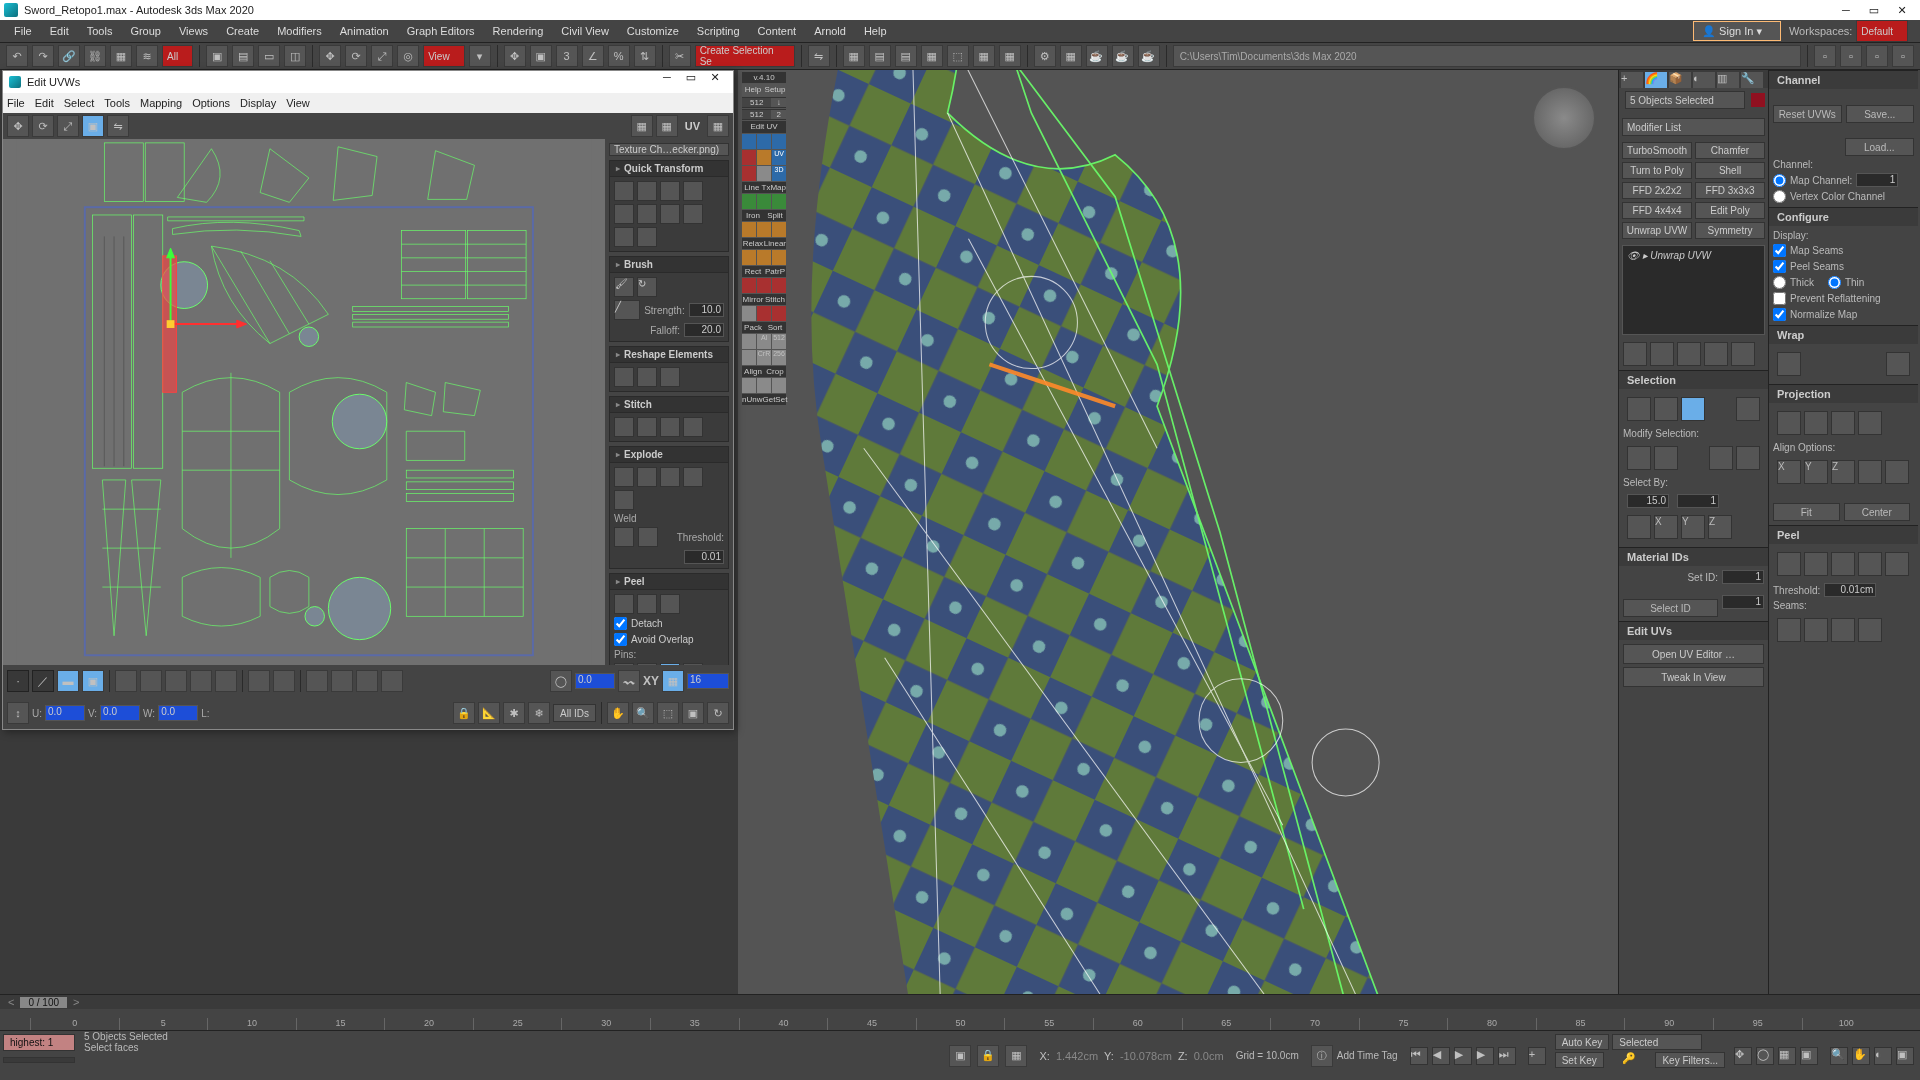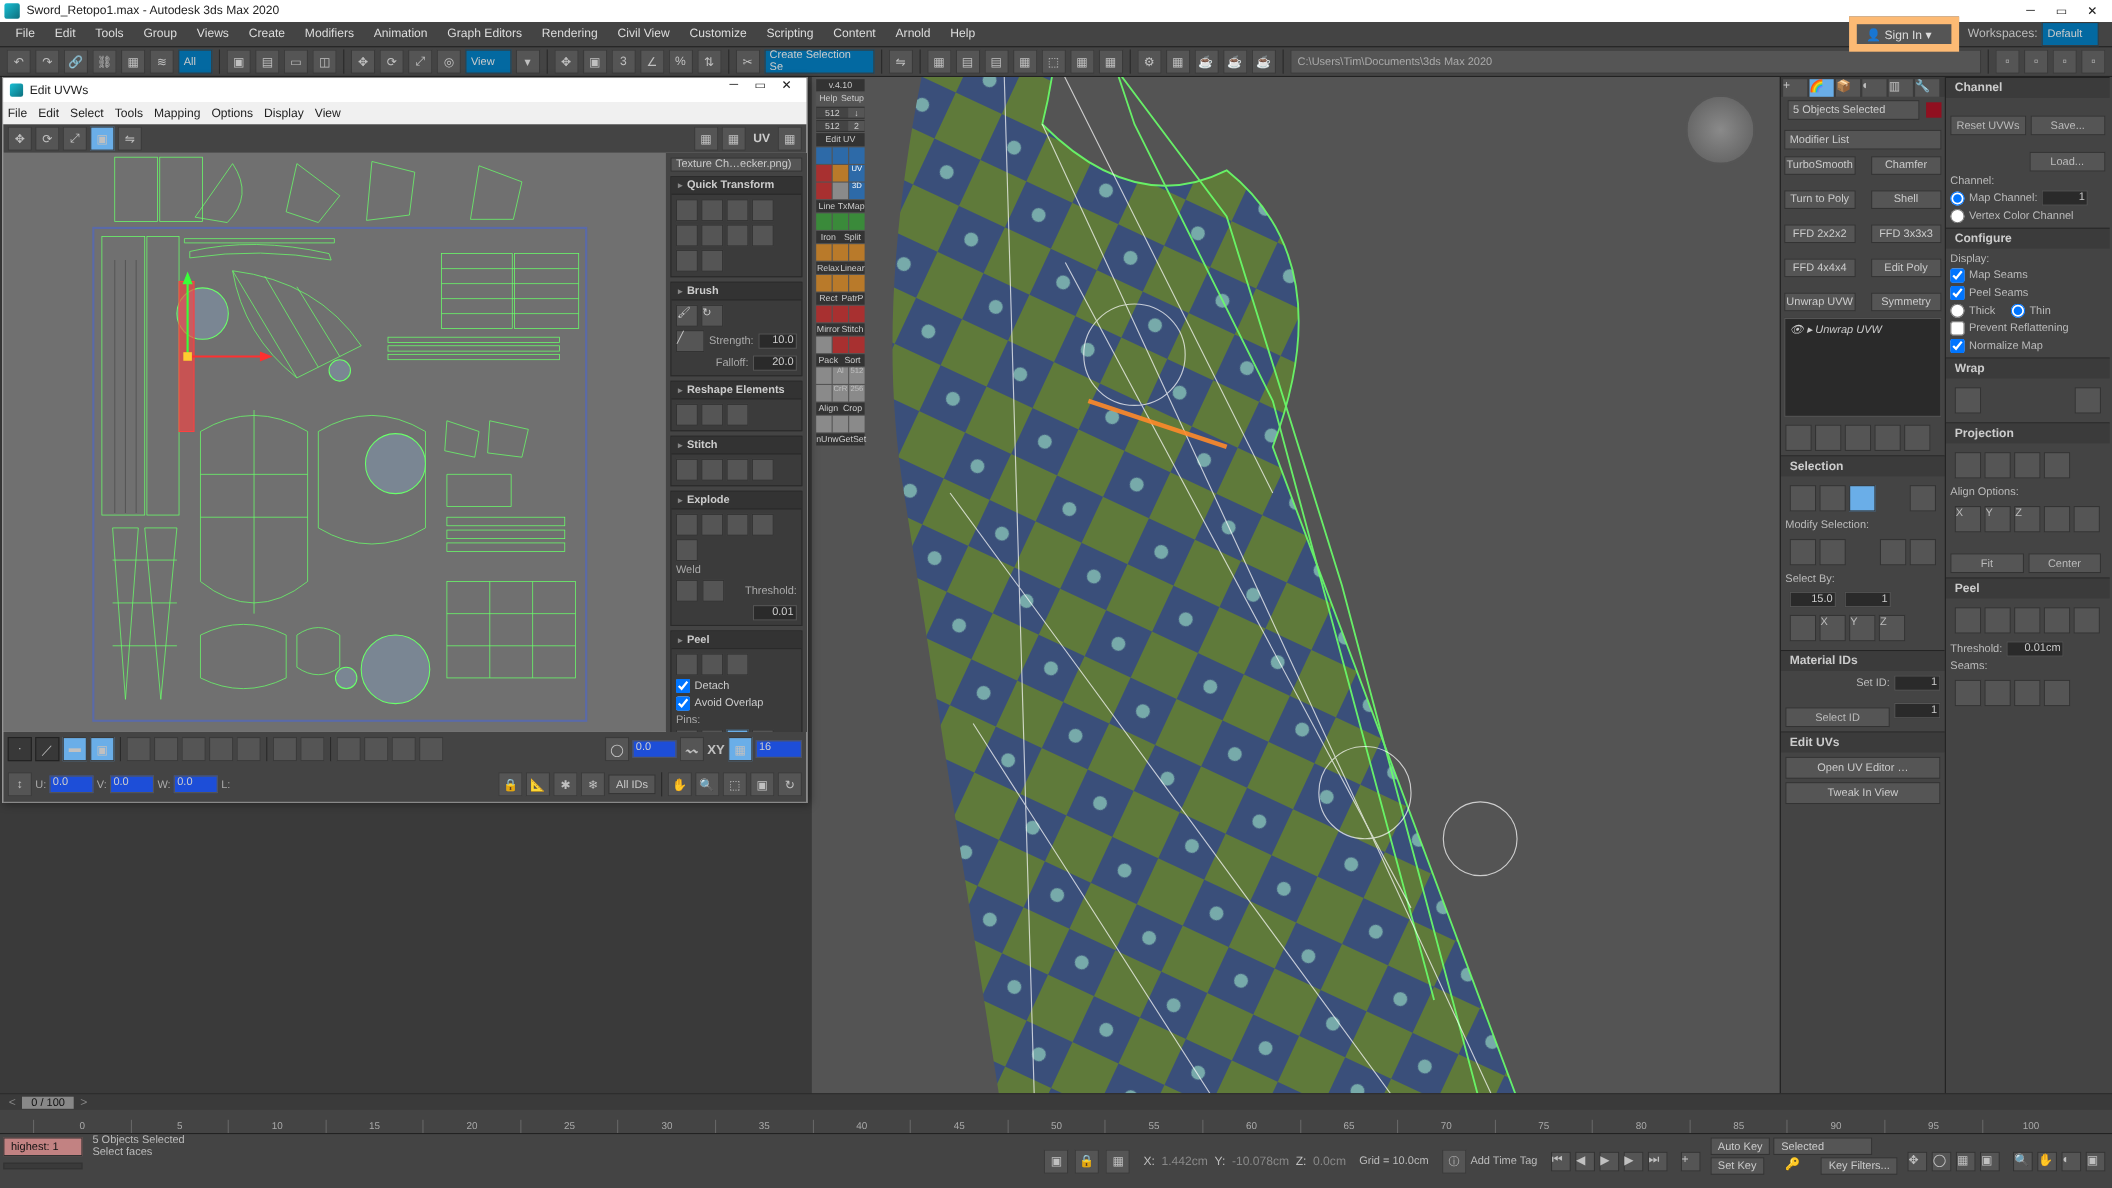--- a/index.html
+++ b/index.html
@@ -8,28 +8,28 @@
 
 .title-bar { height: 20px; background: #fff; display: flex; align-items: center; padding: 0 4px; font-size: 11px; color: #222; }
 .title-bar .icon3ds { width: 14px; height: 14px; background: linear-gradient(135deg,#1abfd4,#0d6f7d); margin-right: 6px; border-radius: 2px; }
 .title-bar .space { flex: 1; }
 .title-bar .win-btn { width: 28px; height: 20px; display: flex; align-items: center; justify-content: center; }
 
 
 .menu-bar { height: 22px; background: #444; display: flex; align-items: center; padding: 0 6px; gap: 2px; color: #ddd; }
 .menu-bar .menu-item { padding: 2px 8px; }
 .menu-bar .spacer { flex: 1; }
-.menu-bar .signin { background: #555; padding: 3px 18px 2px 8px; border: 7px solid #fdba74; position: relative; }
+.menu-bar .signin { background: #555; padding: 3px 18px 2px 8px; border: 1px solid #fdba74; position: relative; }
 .menu-bar .workspaces { padding: 0 6px; color: #bbb; display: flex; align-items: center; gap: 4px; }
 
 
 .main-toolbar { height: 28px; background: #444; border-top: 1px solid #222; border-bottom: 1px solid #222; display: flex; align-items: center; padding: 0 6px; gap: 4px; }
 .tb-btn { width: 22px; height: 22px; background: #555; border: 1px solid #3a3a3a; display: flex; align-items: center; justify-content: center; }
 .tb-sep { width: 1px; height: 22px; background: #2a2a2a; margin: 0 2px; }
-.tb-drop { background: #0369a1; border: 1px solid #3a3a3a; height: 22px; color: #ccc; font-size: 10px; padding: 0 14px 0 4px; display: flex; align-items: center; }
+.tb-drop { background: #b91c1c; border: 1px solid #3a3a3a; height: 22px; color: #ccc; font-size: 10px; padding: 0 14px 0 4px; display: flex; align-items: center; }
 .tb-path { flex: 1; background: #555; border: 1px solid #3a3a3a; height: 22px; color: #aaa; font-size: 10px; padding: 0 6px; display: flex; align-items: center; overflow: hidden; }
 
 
 .main-area { position: absolute; top: 70px; bottom: 86px; left: 0; right: 0; display: flex; }
 
 
 .uv-window { position: absolute; top: 70px; left: 2px; width: 732px; height: 660px; background: #eaeaea; border: 1px solid #888; box-shadow: 2px 2px 8px rgba(0,0,0,.4); z-index: 5; display: flex; flex-direction: column; }
 .uv-title { height: 22px; background: #fff; display: flex; align-items: center; padding: 0 6px; font-size: 11px; color: #222; }
 .uv-title .icon3ds { width: 12px; height: 12px; background: linear-gradient(135deg,#1abfd4,#0d6f7d); margin-right: 6px; border-radius: 2px; }
 .uv-title .space { flex: 1; }
@@ -78,21 +78,21 @@
 .plugin-strip .w { width:32px; height:12px; }
 
 
 .cmd-panel { position: absolute; right: 0; top: 0; bottom: 0; width: 302px; background: #444; display: flex; }
 .cmd-col { width: 150px; border-left: 1px solid #222; display: flex; flex-direction: column; overflow-y: auto; }
 .cmd-col .tabs { height: 18px; display: flex; gap: 2px; padding: 2px; background: #3b3b3b; }
 .cmd-col .tabs .t { width: 22px; height: 16px; background: #555; }
 .cmd-col .drop { margin: 3px; height: 18px; background: #555; border: 1px solid #333; font-size: 10px; color: #ccc; padding: 0 4px; display: flex; align-items: center; }
 .cmd-col .swatch-row { display:flex; gap:3px; padding:0 3px 3px 3px; align-items:center;}
 .cmd-col .swatch { width:14px; height:14px; background:#901020; }
-.cmd-col .btn-grid { display: flex; flex-wrap: wrap; gap: 14px; padding: 3px; }
+.cmd-col .btn-grid { display: flex; flex-wrap: wrap; gap: 3px; padding: 3px; }
 .cmd-col .btn-grid .b { flex: 1 0 45%; height: 17px; background: #555; border: 1px solid #333; font-size: 10px; color: #ccc; display: flex; align-items: center; justify-content: center; }
 .cmd-col .stack { margin: 3px; height: 90px; background: #2a2a2a; border: 1px solid #555; padding: 4px; font-size: 10px; color: #ccc; font-style: italic; }
 .cmd-col .rollout { border-top: 1px solid #222; }
 .cmd-col .rollout .rhd { padding: 3px 8px; font-size: 11px; font-weight: bold; color: #ccc; background: #3b3b3b; }
 .cmd-col .rollout .rbody { padding: 4px; display: flex; flex-direction: column; gap: 3px; font-size: 10px; color: #bbb; }
 .cmd-col .iconrow { display: flex; gap: 3px; padding: 4px; }
 .cmd-col .iconrow .i { width: 24px; height: 24px; background: #555; border: 1px solid #333; }
 .cmd-col .iconrow .on { background: #6aaee8; }
 .cmd-col .line { display: flex; align-items: center; gap: 4px; }
 .cmd-col .num { width: 42px; height: 14px; background: #2a2a2a; border: 1px solid #555; color: #ccc; text-align: right; font-size: 10px; padding: 0 2px; }

